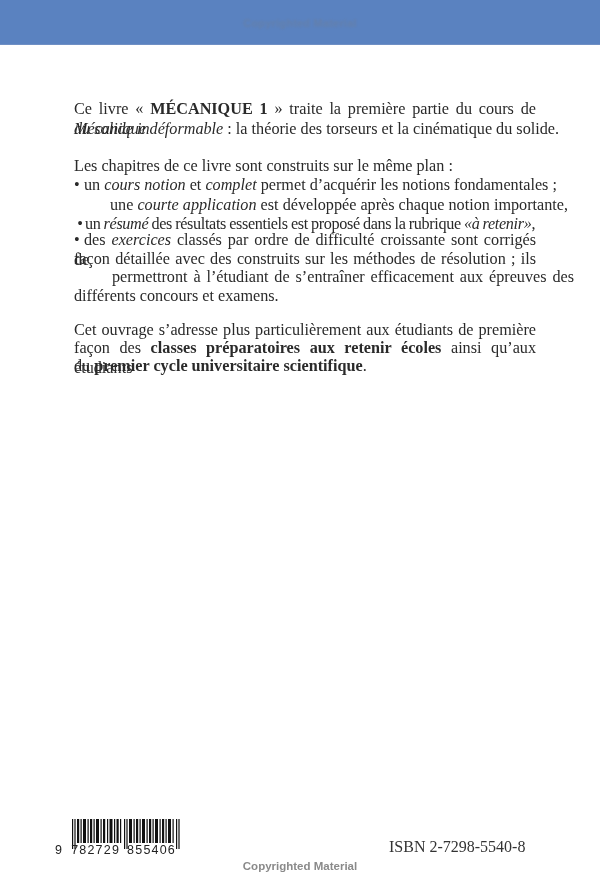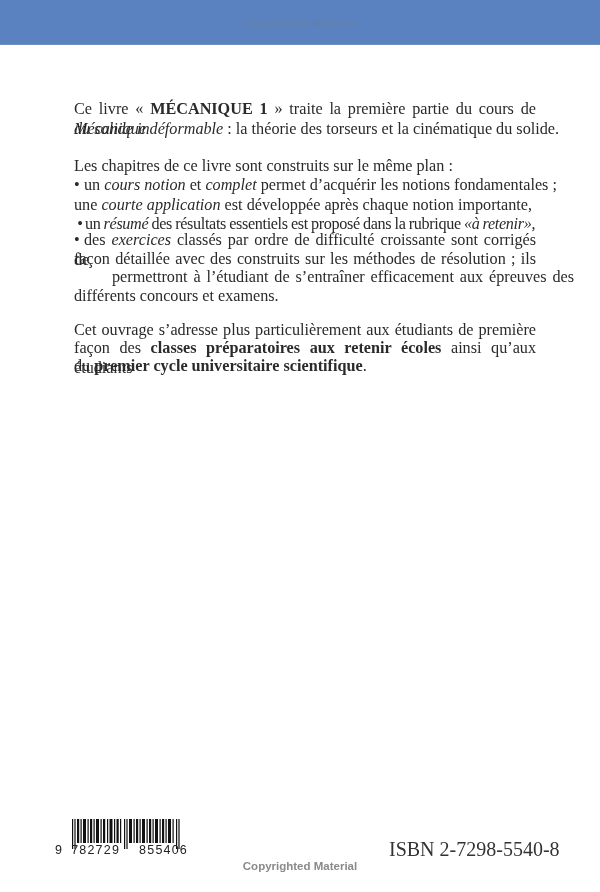--- a/index.html
+++ b/index.html
@@ -36,42 +36,42 @@
       position: absolute; left: 72px; top: 819px; width: 110px; height: 30px;
     }
     .barcode-digits {
       position: absolute; left: 55px; top: 843px; width: 130px;
       font-family: "Liberation Sans", "DejaVu Sans", sans-serif;
       font-size: 12.5px; color: #222; letter-spacing: 1.2px; white-space: nowrap;
     }
     .barcode-digits .gap { display: inline-block; width: 8px; }
     .isbn {
       position: absolute; left: 389px; top: 838px;
-      font-size: 20px; color: #333; white-space: nowrap;
+      font-size: 16px; color: #333; white-space: nowrap;
     }
     .footer-watermark {
       position: absolute; left: 0; right: 0; top: 860px; text-align: center;
       font-family: "Liberation Sans", "DejaVu Sans", sans-serif;
       font-size: 11.5px; font-weight: bold; color: #8a8a8a;
     }
   </style>
 </head>
 <body>
 
 <div class="top-band">
   <div class="watermark">Copyrighted Material</div>
 </div>
 
 <div class="line just" style="top:99px;"><span>Ce livre « </span><b>MÉCANIQUE 1</b><span> » traite la première partie du cours de </span><em>Mécanique</em></div>
 <div class="line" style="top:119px;"><em>du solide indéformable</em><span> : la théorie des torseurs et la cinématique du solide.</span></div>
 
 <div class="line" style="top:156px;">Les chapitres de ce livre sont construits sur le même plan :</div>
 
 <div class="line" style="top:175px;"><span class="bullet">•</span><span>un </span><em>cours notion</em><span> et </span><em>complet</em><span> permet d’acquérir les notions fondamentales ;</span></div>
-<div class="line" style="top:195px;"><span>une </span><em>courte application</em><span> est développée après chaque notion importante,</span></div>
+<div class="line" style="top:195px;margin-left:36px;"><span>une </span><em>courte application</em><span> est développée après chaque notion importante,</span></div>
 
 <div class="line tight" style="top:214px;text-align:center;"><span class="bullet">•</span><span>un </span><em>résumé</em><span> des résultats essentiels est proposé dans la rubrique </span><em>«à retenir»</em><span>,</span></div>
 
 <div class="line just" style="top:230px;"><span class="bullet">•</span><span>des </span><em>exercices</em><span> classés par ordre de difficulté croissante sont corrigés de</span></div>
 <div class="line just" style="top:249px;">façon détaillée avec des construits sur les méthodes de résolution ; ils</div>
 <div class="line just" style="top:267px;margin-left:38px;">permettront à l’étudiant de s’entraîner efficacement aux épreuves des</div>
 <div class="line" style="top:286px;">différents concours et examens.</div>
 
 <div class="line just" style="top:320px;">Cet ouvrage s’adresse plus particulièrement aux étudiants de première</div>
 <div class="line just" style="top:338px;"><span>façon des </span><b>classes préparatoires aux retenir écoles</b><span> ainsi qu’aux étudiants</span></div>
@@ -108,17 +108,17 @@
     <rect x="83" y="0" width="3" height="24"></rect>
       <rect x="87.5" y="0" width="1.2" height="24"></rect>
     <rect x="90" y="0" width="2.2" height="24"></rect>
       <rect x="93.5" y="0" width="1.2" height="24"></rect>
     <rect x="96" y="0" width="3" height="24"></rect>
       <rect x="100.5" y="0" width="1.2" height="24"></rect>
     <rect x="104" y="0" width="1.2" height="30"></rect>
       <rect x="106.4" y="0" width="1.2" height="30"></rect>
   </g>
 </svg>
-<div class="barcode-digits"><span>9</span><span class="gap"></span><span>782729</span><span style="margin-left:19px;">855406</span></div>
+<div class="barcode-digits"><span>9</span><span class="gap"></span><span>782729</span><span style="margin-left:7px;">855406</span></div>
 
 <div class="isbn">ISBN 2-7298-5540-8</div>
 
 <div class="footer-watermark">Copyrighted Material</div>
 
 </body></html>

